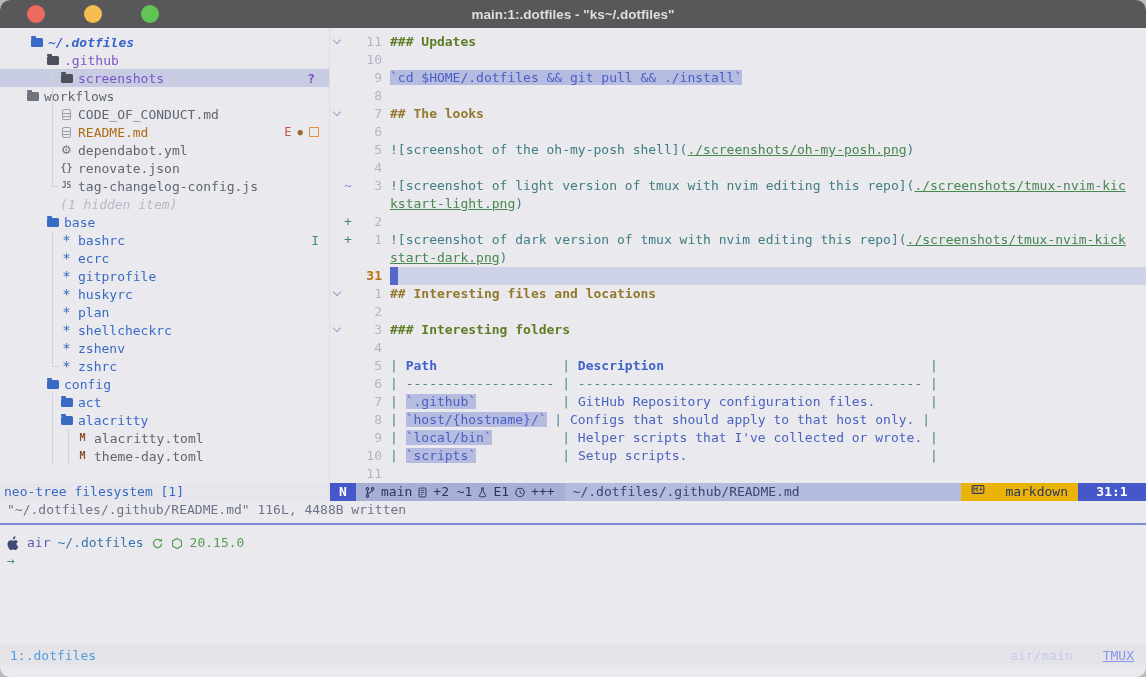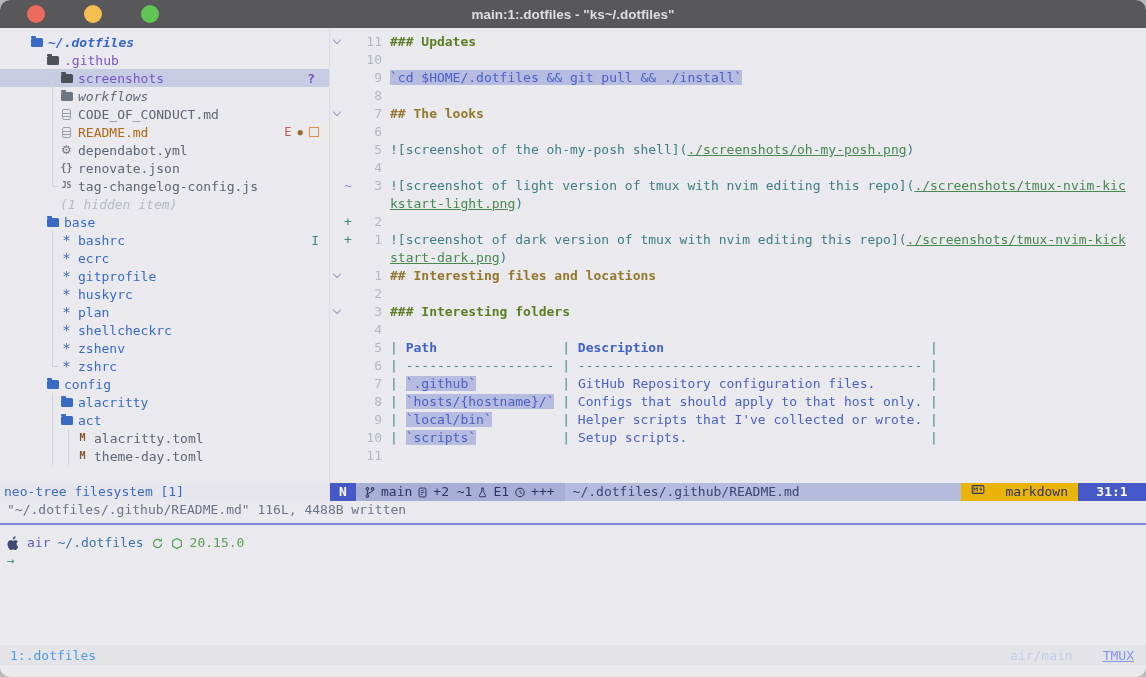--- a/index.html
+++ b/index.html
@@ -101,39 +101,39 @@
     <span class="tl tl-min"></span>
     <span class="tl tl-max"></span>
     <span class="title">main:1:.dotfiles - "ks~/.dotfiles"</span>
   </div>
 
   <div class="sidebar">
     <div class="tree">
         <div class="trow" style="padding-left: 30px;"><span class="ticon"><span class="i-folder fc-blue"></span></span><span class="tlabel c-root">~/.dotfiles</span><span class="flex1"></span></div>
         <div class="trow" style="padding-left: 46px;"><span class="ticon"><span class="i-folder fc-dark"></span></span><span class="tlabel c-purple">.github</span><span class="flex1"></span></div>
         <div class="trow sel" style="padding-left: 60px;"><span class="gl gl1"></span><span class="ticon"><span class="i-folder fc-dark"></span></span><span class="tlabel c-purple">screenshots</span><span class="flex1"></span><span class="badge-q">?</span></div>
-        <div class="trow" style="padding-left: 60px; font-style: italic;"><span class="gl gl1"></span><span class="ticon"><span class="i-folder fc-gray"></span></span><span class="tlabel c-gray">workflows</span><span class="flex1"></span></div>
+        <div class="trow" style="padding-left: 26px;"><span class="gl gl1"></span><span class="ticon"><span class="i-folder fc-gray"></span></span><span class="tlabel c-gray">workflows</span><span class="flex1"></span></div>
         <div class="trow" style="padding-left: 60px;"><span class="gl gl1"></span><span class="ticon"><span class="i-file"></span></span><span class="tlabel c-gray">CODE_OF_CONDUCT.md</span><span class="flex1"></span></div>
         <div class="trow" style="padding-left: 60px;"><span class="gl gl1"></span><span class="ticon"><span class="i-file"></span></span><span class="tlabel c-orange">README.md</span><span class="flex1"></span><span class="mark m-red">E</span><span class="mark m-dot">●</span><span class="mark m-sq"></span></div>
         <div class="trow" style="padding-left: 60px;"><span class="gl gl1"></span><span class="ticon i-gear">⚙</span><span class="tlabel c-gray">dependabot.yml</span><span class="flex1"></span></div>
         <div class="trow" style="padding-left: 60px;"><span class="gl gl1"></span><span class="ticon i-braces">{}</span><span class="tlabel c-gray">renovate.json</span><span class="flex1"></span></div>
         <div class="trow" style="padding-left: 60px; align-items: center;"><span class="el"></span><span class="ticon i-js">JS</span><span class="tlabel c-gray">tag-changelog-config.js</span><span class="flex1"></span></div>
         <div class="trow" style="padding-left: 60px;"><span class="tlabel c-hidden">(1 hidden item)</span><span class="flex1"></span></div>
         <div class="trow" style="padding-left: 46px;"><span class="ticon"><span class="i-folder fc-blue"></span></span><span class="tlabel c-blue">base</span><span class="flex1"></span></div>
         <div class="trow" style="padding-left: 60px;"><span class="gl gl1"></span><span class="ticon i-star">*</span><span class="tlabel c-blue">bashrc</span><span class="flex1"></span><span class="m-ins">I</span></div>
         <div class="trow" style="padding-left: 60px;"><span class="gl gl1"></span><span class="ticon i-star">*</span><span class="tlabel c-blue">ecrc</span><span class="flex1"></span></div>
         <div class="trow" style="padding-left: 60px;"><span class="gl gl1"></span><span class="ticon i-star">*</span><span class="tlabel c-blue">gitprofile</span><span class="flex1"></span></div>
         <div class="trow" style="padding-left: 60px;"><span class="gl gl1"></span><span class="ticon i-star">*</span><span class="tlabel c-blue">huskyrc</span><span class="flex1"></span></div>
         <div class="trow" style="padding-left: 60px;"><span class="gl gl1"></span><span class="ticon i-star">*</span><span class="tlabel c-blue">plan</span><span class="flex1"></span></div>
         <div class="trow" style="padding-left: 60px;"><span class="gl gl1"></span><span class="ticon i-star">*</span><span class="tlabel c-blue">shellcheckrc</span><span class="flex1"></span></div>
         <div class="trow" style="padding-left: 60px;"><span class="gl gl1"></span><span class="ticon i-star">*</span><span class="tlabel c-blue">zshenv</span><span class="flex1"></span></div>
         <div class="trow" style="padding-left: 60px;"><span class="el"></span><span class="ticon i-star">*</span><span class="tlabel c-blue">zshrc</span><span class="flex1"></span></div>
         <div class="trow" style="padding-left: 46px;"><span class="ticon"><span class="i-folder fc-blue"></span></span><span class="tlabel c-blue">config</span><span class="flex1"></span></div>
+        <div class="trow" style="padding-left: 60px;"><span class="gl gl1"></span><span class="ticon"><span class="i-folder fc-blue"></span></span><span class="tlabel c-blue">act</span><span class="flex1"></span></div>
         <div class="trow" style="padding-left: 60px;"><span class="gl gl1"></span><span class="ticon"><span class="i-folder fc-blue"></span></span><span class="tlabel c-blue">alacritty</span><span class="flex1"></span></div>
-        <div class="trow" style="padding-left: 60px;"><span class="gl gl1"></span><span class="ticon"><span class="i-folder fc-blue"></span></span><span class="tlabel c-blue">act</span><span class="flex1"></span></div>
         <div class="trow" style="padding-left: 76px;"><span class="gl gl1"></span><span class="gl gl2"></span><span class="ticon i-toml">M</span><span class="tlabel c-gray">alacritty.toml</span><span class="flex1"></span></div>
         <div class="trow" style="padding-left: 76px;"><span class="gl gl1"></span><span class="gl gl2"></span><span class="ticon i-toml">M</span><span class="tlabel c-gray">theme-day.toml</span><span class="flex1"></span></div>
       </div>
     <div class="tree-status">neo-tree filesystem [1]</div>
   </div>
 
   <div class="editorwrap">
     <div class="lines">
         <div class="eline"><span class="gfold"><span class="chev"></span></span><span class="gsign"></span><span class="lnum">11</span><span class="ltext"><span class="s-h3">### Updates</span></span></div>
         <div class="eline"><span class="gfold"></span><span class="gsign"></span><span class="lnum">10</span><span class="ltext"></span></div>
@@ -141,28 +141,29 @@
         <div class="eline"><span class="gfold"></span><span class="gsign"></span><span class="lnum">8</span><span class="ltext"></span></div>
         <div class="eline"><span class="gfold"><span class="chev"></span></span><span class="gsign"></span><span class="lnum">7</span><span class="ltext"><span class="s-h2">## The looks</span></span></div>
         <div class="eline"><span class="gfold"></span><span class="gsign"></span><span class="lnum">6</span><span class="ltext"></span></div>
         <div class="eline"><span class="gfold"></span><span class="gsign"></span><span class="lnum">5</span><span class="ltext"><span class="s-md">![screenshot of the oh-my-posh shell](</span><span class="s-link">./screenshots/oh-my-posh.png</span><span class="s-md">)</span></span></div>
         <div class="eline"><span class="gfold"></span><span class="gsign"></span><span class="lnum">4</span><span class="ltext"></span></div>
         <div class="eline"><span class="gfold"></span><span class="gsign schg">~</span><span class="lnum">3</span><span class="ltext"><span class="s-md">![screenshot of light version of tmux with nvim editing this repo](</span><span class="s-link">./screenshots/tmux-nvim-kic</span></span></div>
         <div class="eline"><span class="gfold"></span><span class="gsign"></span><span class="lnum"></span><span class="ltext"><span class="s-link">kstart-light.png</span><span class="s-md">)</span></span></div>
         <div class="eline"><span class="gfold"></span><span class="gsign sadd">+</span><span class="lnum">2</span><span class="ltext"></span></div>
         <div class="eline"><span class="gfold"></span><span class="gsign sadd">+</span><span class="lnum">1</span><span class="ltext"><span class="s-md">![screenshot of dark version of tmux with nvim editing this repo](</span><span class="s-link">./screenshots/tmux-nvim-kick</span></span></div>
         <div class="eline"><span class="gfold"></span><span class="gsign"></span><span class="lnum"></span><span class="ltext"><span class="s-link">start-dark.png</span><span class="s-md">)</span></span></div>
+        <div class="eline cur"><span class="gfold"></span><span class="gsign"></span><span class="lnum curnum">31</span><span class="ltext"><span class="cursor"></span></span></div>
         <div class="eline"><span class="gfold"><span class="chev"></span></span><span class="gsign"></span><span class="lnum">1</span><span class="ltext"><span class="s-h2">## Interesting files and locations</span></span></div>
         <div class="eline"><span class="gfold"></span><span class="gsign"></span><span class="lnum">2</span><span class="ltext"></span></div>
         <div class="eline"><span class="gfold"><span class="chev"></span></span><span class="gsign"></span><span class="lnum">3</span><span class="ltext"><span class="s-h3">### Interesting folders</span></span></div>
         <div class="eline"><span class="gfold"></span><span class="gsign"></span><span class="lnum">4</span><span class="ltext"></span></div>
         <div class="eline"><span class="gfold"></span><span class="gsign"></span><span class="lnum">5</span><span class="ltext"><span class="s-pipe">| </span><span class="s-th">Path</span><span class="s-sp">               </span><span class="s-pipe"> | </span><span class="s-th">Description</span><span class="s-sp">                                 </span><span class="s-pipe"> |</span></span></div>
         <div class="eline"><span class="gfold"></span><span class="gsign"></span><span class="lnum">6</span><span class="ltext"><span class="s-pipe">| </span><span class="s-dash">-------------------</span><span class="s-pipe"> | </span><span class="s-dash">--------------------------------------------</span><span class="s-pipe"> |</span></span></div>
         <div class="eline"><span class="gfold"></span><span class="gsign"></span><span class="lnum">7</span><span class="ltext"><span class="s-pipe">| </span><span class="s-code">`.github`</span><span class="s-sp">          </span><span class="s-pipe"> | </span><span class="s-cell">GitHub Repository configuration files.</span><span class="s-sp">      </span><span class="s-pipe"> |</span></span></div>
-        <div class="eline"><span class="gfold"></span><span class="gsign"></span><span class="lnum">8</span><span class="ltext"><span class="s-pipe">| </span><span class="s-code">`hosts/{hostname}/`</span><span class="s-pipe"> | </span><span class="s-cell">Configs that should apply to that host only.</span><span class="s-pipe"> |</span></span></div>
+        <div class="eline"><span class="gfold"></span><span class="gsign"></span><span class="lnum">8</span><span class="ltext"><span class="s-pipe">| </span><span class="s-code">`host/{hostname}/`</span><span class="s-pipe"> | </span><span class="s-cell">Configs that should apply to that host only.</span><span class="s-pipe"> |</span></span></div>
         <div class="eline"><span class="gfold"></span><span class="gsign"></span><span class="lnum">9</span><span class="ltext"><span class="s-pipe">| </span><span class="s-code">`local/bin`</span><span class="s-sp">        </span><span class="s-pipe"> | </span><span class="s-cell">Helper scripts that I've collected or wrote.</span><span class="s-pipe"> |</span></span></div>
         <div class="eline"><span class="gfold"></span><span class="gsign"></span><span class="lnum">10</span><span class="ltext"><span class="s-pipe">| </span><span class="s-code">`scripts`</span><span class="s-sp">          </span><span class="s-pipe"> | </span><span class="s-cell">Setup scripts.</span><span class="s-sp">                              </span><span class="s-pipe"> |</span></span></div>
         <div class="eline"><span class="gfold"></span><span class="gsign"></span><span class="lnum">11</span><span class="ltext"></span></div>
       </div>
 
     <div class="statusline">
       <span class="sl-mode">N</span>
       <span class="sl-left">
         <svg width="12" height="13" viewBox="0 0 16 16">
             <g stroke="#2c3467" fill="none" stroke-width="1.4">

